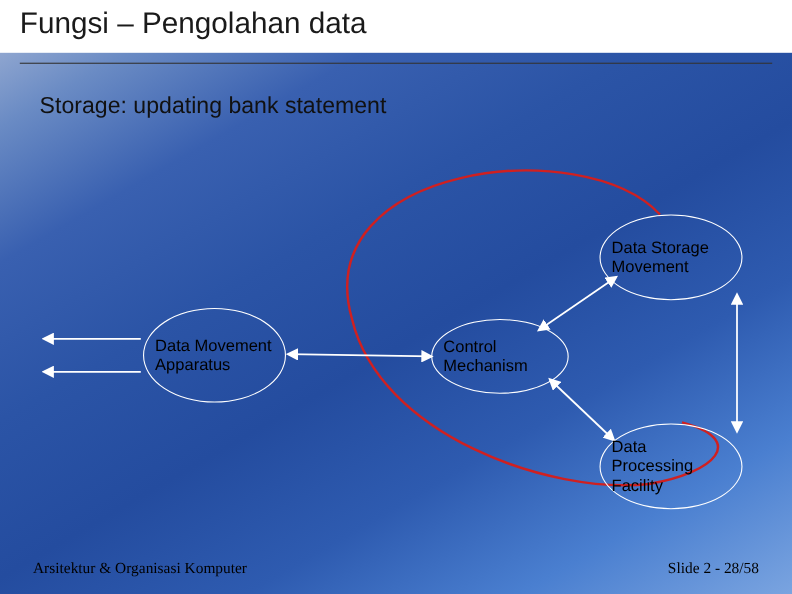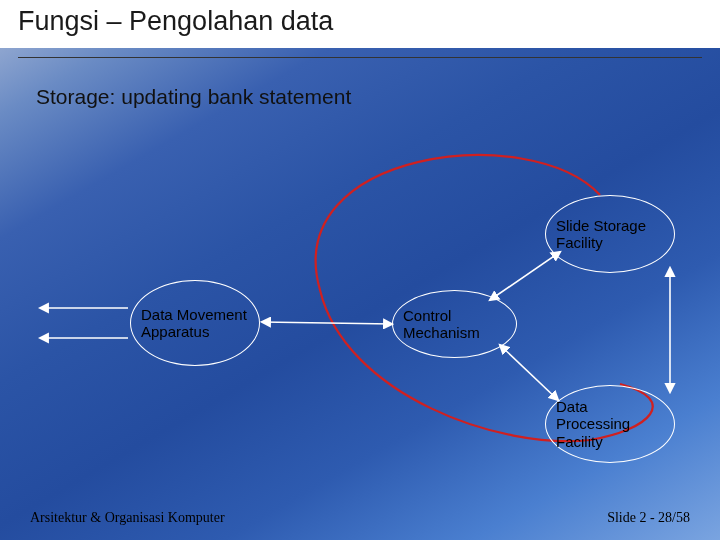--- a/index.html
+++ b/index.html
@@ -73,21 +73,21 @@
 
     <line x1="392" y1="324" x2="262" y2="322" stroke="#fff" stroke-width="1.6" marker-start="url(#ah-w)" marker-end="url(#ah-w)"></line>
 
     <line x1="128" y1="308" x2="40" y2="308" stroke="#fff" stroke-width="1.6" marker-end="url(#ah-w)"></line>
     <line x1="128" y1="338" x2="40" y2="338" stroke="#fff" stroke-width="1.6" marker-end="url(#ah-w)"></line>
 
     <line x1="670" y1="268" x2="670" y2="392" stroke="#fff" stroke-width="1.6" marker-start="url(#ah-w)" marker-end="url(#ah-w)"></line>
   </svg>
 
   <div class="ellipse e-storage">
-    <span>Slide Storage Facility</span>
+    <span>Data Storage Movement</span>
   </div>
   <div class="ellipse e-control">
     <span>Control Mechanism</span>
   </div>
   <div class="ellipse e-process">
     <span>Data Processing Facility</span>
   </div>
   <div class="ellipse e-move">
     <span>Data Movement Apparatus</span>
   </div>

